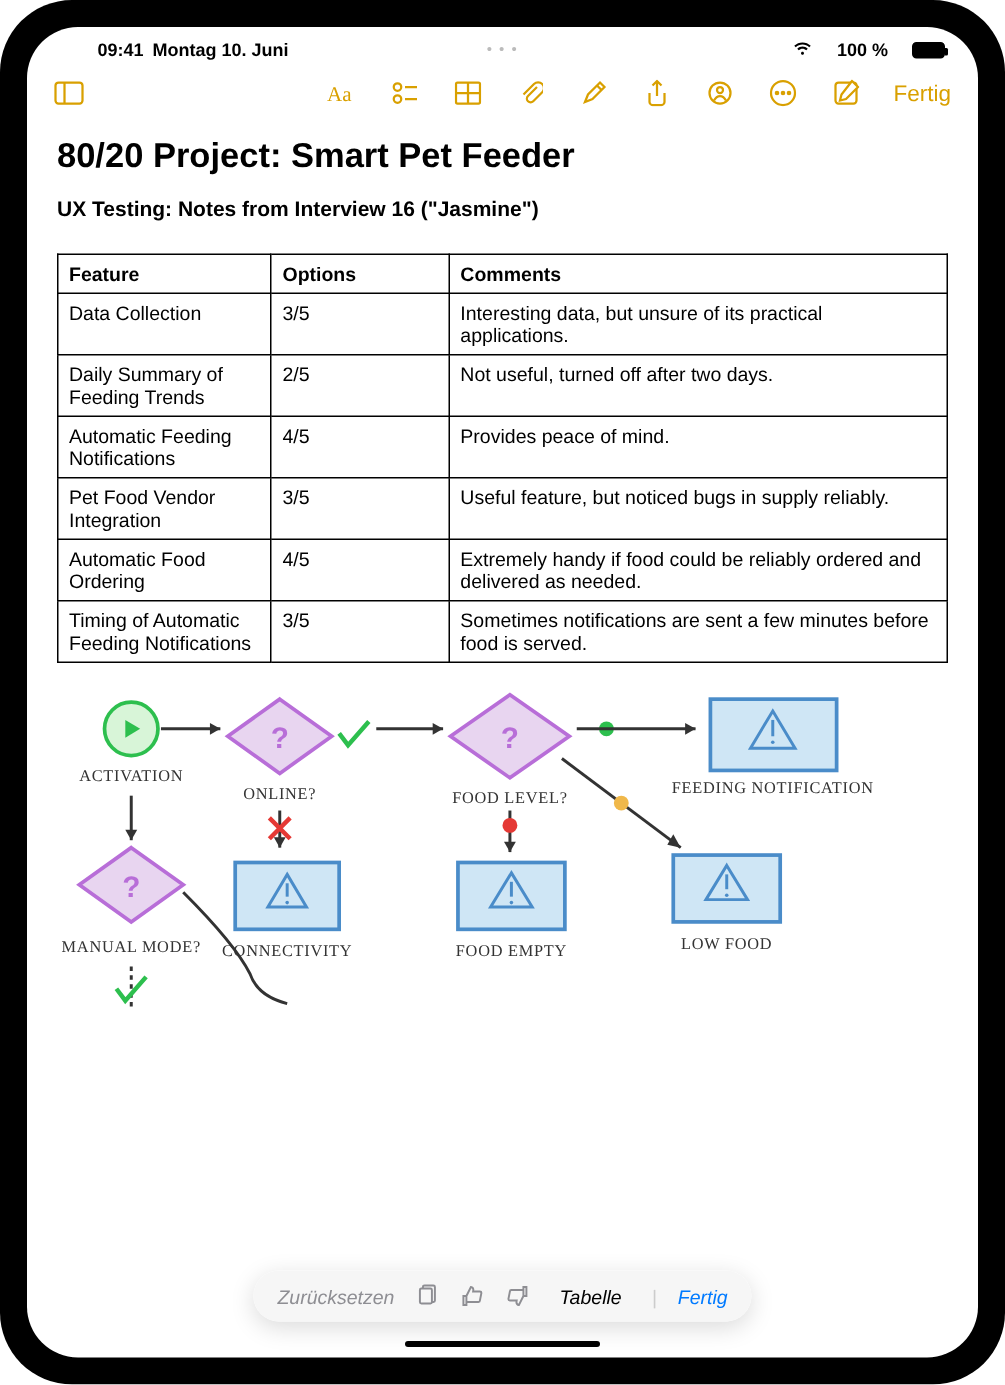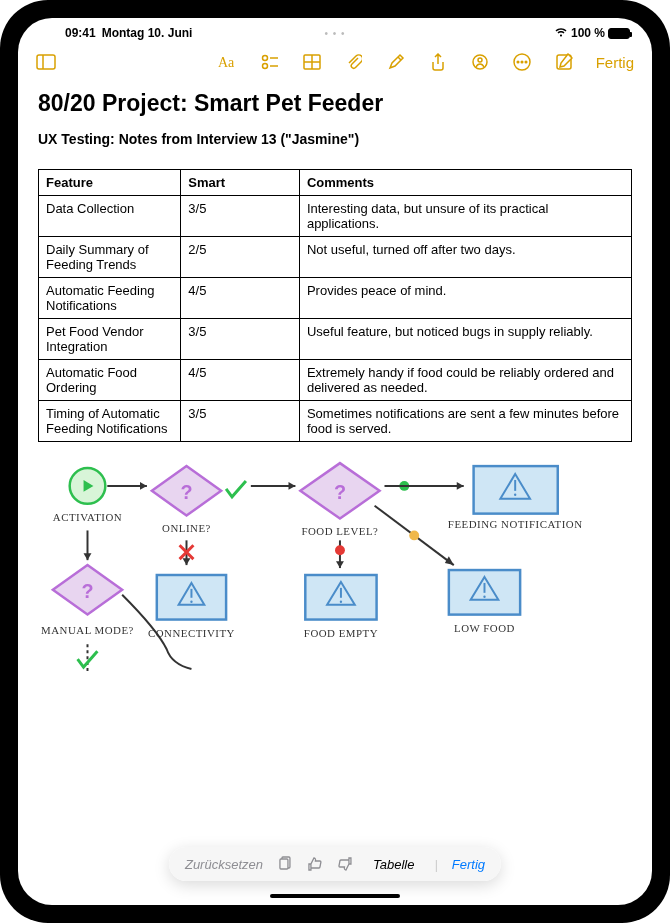--- a/index.html
+++ b/index.html
@@ -30,21 +30,21 @@
     .status-bar {
       display: flex;
       justify-content: space-between;
       align-items: center;
       padding: 6px 22px 0 22px;
       font-size: 12px;
       font-weight: 600;
       height: 24px;
     }
     .status-left { display: flex; gap: 6px; align-items: center; margin-left: 25px; }
-    .status-right { display: flex; gap: 3px; align-items: center; }
+    .status-right { display: flex; gap: 16px; align-items: center; }
     .wifi-icon, .battery-icon { display: inline-block; }
     .battery-icon {
       width: 22px; height: 11px;
       border: 1px solid #000; border-radius: 3px;
       position: relative; background: #000;
     }
     .battery-icon::after {
       content: ''; position: absolute; right: -3px; top: 3px;
       width: 2px; height: 5px; background: #000; border-radius: 0 1px 1px 0;
     }
@@ -200,32 +200,32 @@
               <rect x="2" y="2" width="14" height="14" rx="2"></rect>
               <path d="M13 1l4 4-8 8-4 1 1-4 7-9z" fill="#fff"></path>
             </svg>
         </span>
         <span class="tb-text">Fertig</span>
       </div>
     </div>
 
     <div class="content">
       <h1 class="title">80/20 Project: Smart Pet Feeder</h1>
-      <p class="subtitle">UX Testing: Notes from Interview 13 ("Jasmine")</p>
+      <p class="subtitle">UX Testing: Notes from Interview 16 ("Jasmine")</p>
 
       <table>
         <colgroup>
             <col class="c1">
             <col class="c2">
             <col class="c3">
           </colgroup>
         <thead>
           <tr>
             <th>Feature</th>
-            <th>Smart</th>
+            <th>Options</th>
             <th>Comments</th>
           </tr>
         </thead>
         <tbody id="table-body">
             <tr>
               <td>Data Collection</td>
               <td>3/5</td>
               <td>Interesting data, but unsure of its practical applications.</td>
             </tr>
             <tr>

